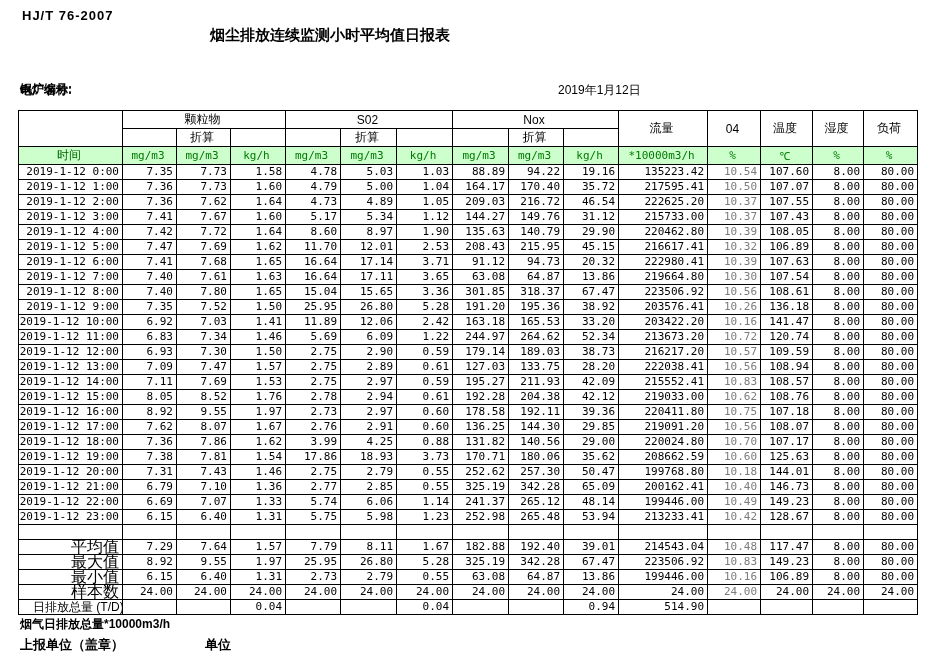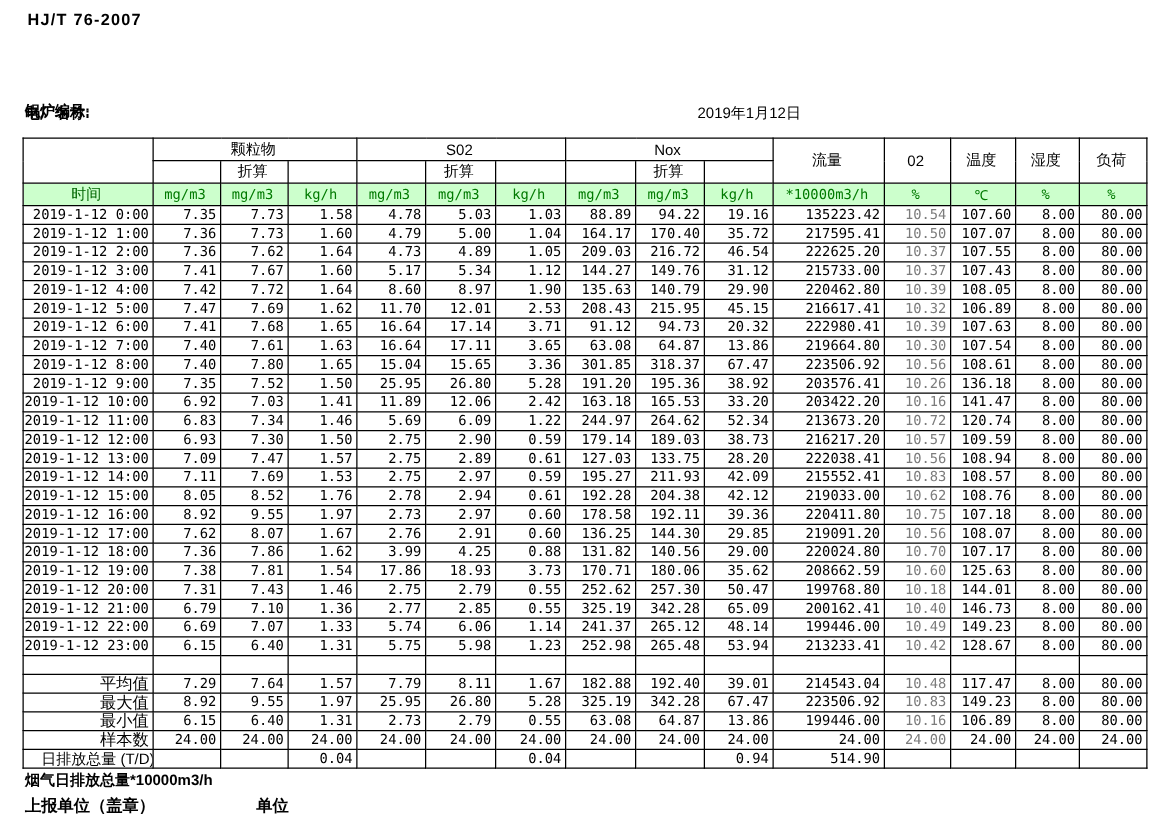--- a/index.html
+++ b/index.html
@@ -16,35 +16,36 @@
   tr.grp{height:18px;}
   tr.conv{height:16px;}
   tr.units{height:16px;}
   tr.units th{background:#ccffcc;color:#007a00;font-size:11px;
               font-family:"DejaVu Sans Mono","Liberation Mono",monospace;}
   tr.units th.time-h{font-size:12px;color:#006600;font-family:"Liberation Sans",sans-serif;margin-left:16px;}
   tbody td{height:14px;font-size:11px;line-height:14px;text-align:right;
            font-family:"DejaVu Sans Mono","Liberation Mono",monospace;}
   tbody td.o2{color:#7c7c7c;}
   tbody td.time-cell{font-size:11px;}
-  tbody td.summary-label{font-family:"Liberation Sans",sans-serif;font-size:13px;margin-top:16px;}
+  tbody td.summary-label{font-family:"Liberation Sans",sans-serif;font-size:16px;margin-top:16px;}
   tbody td.total-label{font-family:"Liberation Sans",sans-serif;font-size:12px;text-align:left;padding-left:14px;}
   .c-time{width:104px;}.c-a{width:54px;}.c-b{width:54px;}.c-c{width:55px;}
   .c-d{width:55px;}.c-e{width:56px;}.c-f{width:56px;}
   .c-g{width:56px;}.c-h{width:55px;}.c-i{width:55px;}
   .c-flow{width:89px;}.c-o2{width:53px;}.c-temp{width:52px;}.c-hum{width:51px;}.c-load{width:54px;}
   .flue-total{position:absolute;left:20px;top:616px;font-size:12px;font-weight:bold;}
   .report-unit{position:absolute;left:20px;top:636px;font-size:13px;font-weight:bold;}
   .unit-label{position:absolute;left:205px;top:636px;font-size:13px;font-weight:bold;}
 </style>
 </head>
 <body>
 
 <div class="page">
   <div class="doc-code">HJ/T  76-2007</div>
+  <div class="title">烟尘排放连续监测小时平均值日报表</div>
   <div class="plant-label">电厂名称:</div>
   <div class="boiler-label">锅炉编号:</div>
   <div class="report-date">2019年1月12日</div>
 
   <table class="report">
     <colgroup>
       <col class="c-time">
         <col class="c-a">
         <col class="c-b">
         <col class="c-c">
@@ -60,21 +61,21 @@
         <col class="c-hum">
         <col class="c-load">
     </colgroup>
     <thead>
       <tr class="grp">
         <th rowspan="2"></th>
         <th colspan="3">颗粒物</th>
         <th colspan="3">S02</th>
         <th colspan="3">Nox</th>
         <th rowspan="2">流量</th>
-        <th rowspan="2">02</th>
+        <th rowspan="2">04</th>
         <th rowspan="2">温度</th>
         <th rowspan="2">湿度</th>
         <th rowspan="2">负荷</th>
       </tr>
       <tr class="conv">
         <th></th>
         <th>折算</th>
         <th></th>
         <th></th>
         <th>折算</th>

